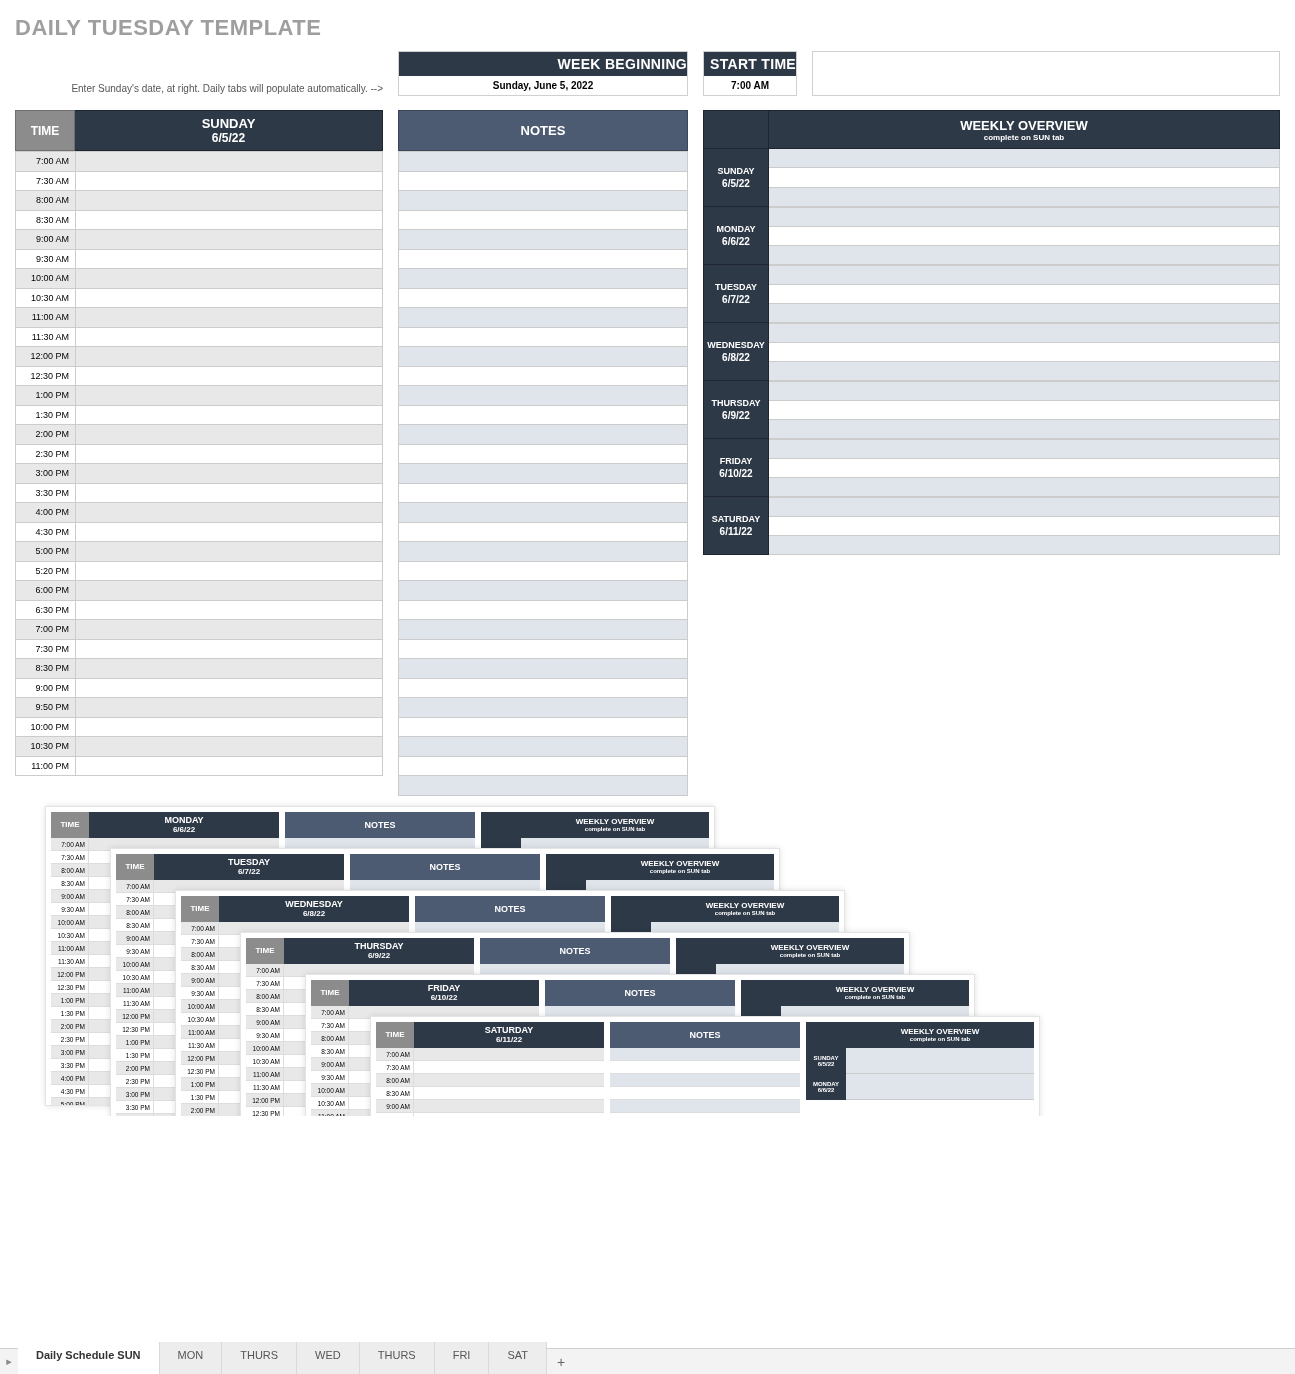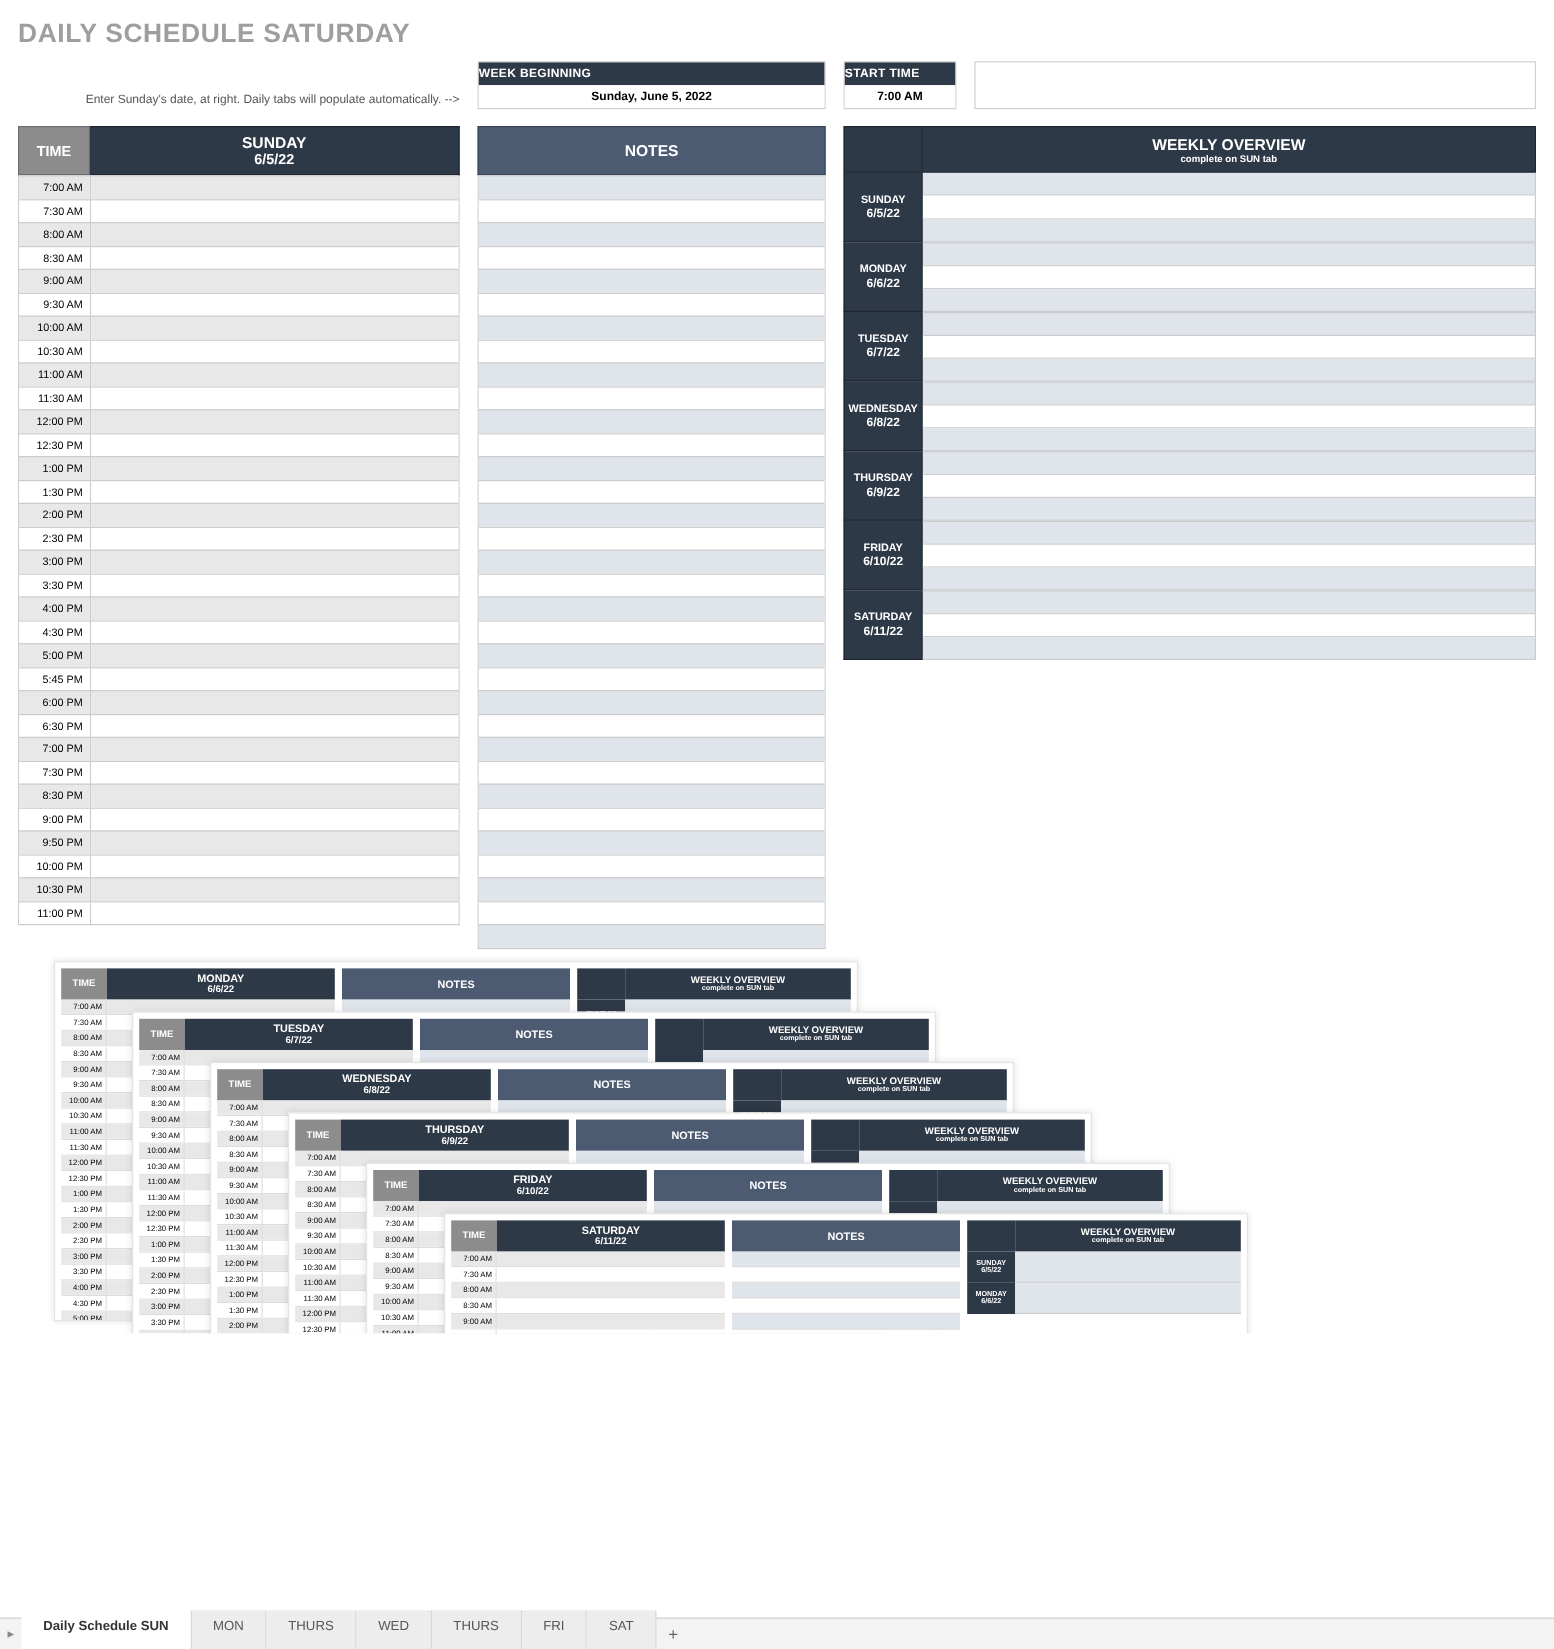--- a/index.html
+++ b/index.html
@@ -6,21 +6,21 @@
   body{background:#fff;padding:15px 15px 0 15px;width:1295px}
   h1{color:#9e9e9e;font-size:22px;font-weight:bold;letter-spacing:.5px;margin-bottom:10px}
 
   
   .top{display:flex;gap:15px;margin-bottom:14px}
   .top .spacer{flex:0 0 368px;display:flex;align-items:flex-end;justify-content:flex-end;font-size:10px;color:#555;padding-bottom:2px}
   .cfg-block{display:flex;flex-direction:column;border:1px solid #d0d0d0}
   .cfg-wk{flex:0 0 290px}
   .cfg-st{flex:0 0 94px}
   .cfg-int{flex:1;min-width:0}
-  .cfg-hdr{background:#2e3948;color:#fff;font-size:10px;font-weight:bold;text-align:left;padding:4px 0;letter-spacing:.3px}
+  .cfg-hdr{background:#2e3948;color:#fff;font-size:14px;font-weight:bold;text-align:right;padding:4px 0;letter-spacing:.3px}
   .cfg-val{background:#fff;text-align:center;font-size:10px;font-weight:bold;padding:4px 0}
 
   
   .main{display:flex;gap:15px;align-items:flex-start}
   .col-sched{flex:0 0 368px}
   .col-notes{flex:0 0 290px}
   .col-ov{flex:1;min-width:0}
 
   
   .sched-head{display:flex;height:41px}
@@ -90,21 +90,21 @@
   
   .tabbar{position:fixed;bottom:0;left:0;right:0;background:#f3f3f3;border-top:1px solid #d0d0d0;display:flex;align-items:center;height:26px;font-size:11px}
   .tabbar .scroll{width:18px;text-align:center;color:#888;cursor:pointer}
   .tabbar .tab{padding:0 18px;height:40px;line-height:26px;border-right:1px solid #d9d9d9;color:#555;cursor:pointer;background:#ededed}
   .tabbar .tab.active{background:#fff;color:#333;font-weight:bold;border-bottom:2px solid #fff;margin-bottom:-1px}
   .tabbar .add{width:28px;text-align:center;color:#666;cursor:pointer;font-size:14px}
 </style>
 </head>
 <body>
 
-<h1>DAILY SCHEDULE SATURDAY</h1>
+<h1>DAILY TUESDAY TEMPLATE</h1>
 
 <div class="top">
   <div class="spacer">Enter Sunday's date, at right.  Daily tabs will populate automatically.  --&gt;</div>
   <div class="cfg-block cfg-wk">
     <div class="cfg-hdr">WEEK BEGINNING</div>
     <div class="cfg-val">Sunday, June 5, 2022</div>
   </div>
   <div class="cfg-block cfg-st">
     <div class="cfg-hdr">START TIME</div>
     <div class="cfg-val">7:00 AM</div>
@@ -202,21 +202,21 @@
         </div>
         <div class="srow">
           <div class="tcell">4:30 PM</div>
           <div class="vcell"></div>
         </div>
         <div class="srow">
           <div class="tcell">5:00 PM</div>
           <div class="vcell"></div>
         </div>
         <div class="srow">
-          <div class="tcell">5:45 PM</div>
+          <div class="tcell">5:20 PM</div>
           <div class="vcell"></div>
         </div>
         <div class="srow">
           <div class="tcell">6:00 PM</div>
           <div class="vcell"></div>
         </div>
         <div class="srow">
           <div class="tcell">6:30 PM</div>
           <div class="vcell"></div>
         </div>

